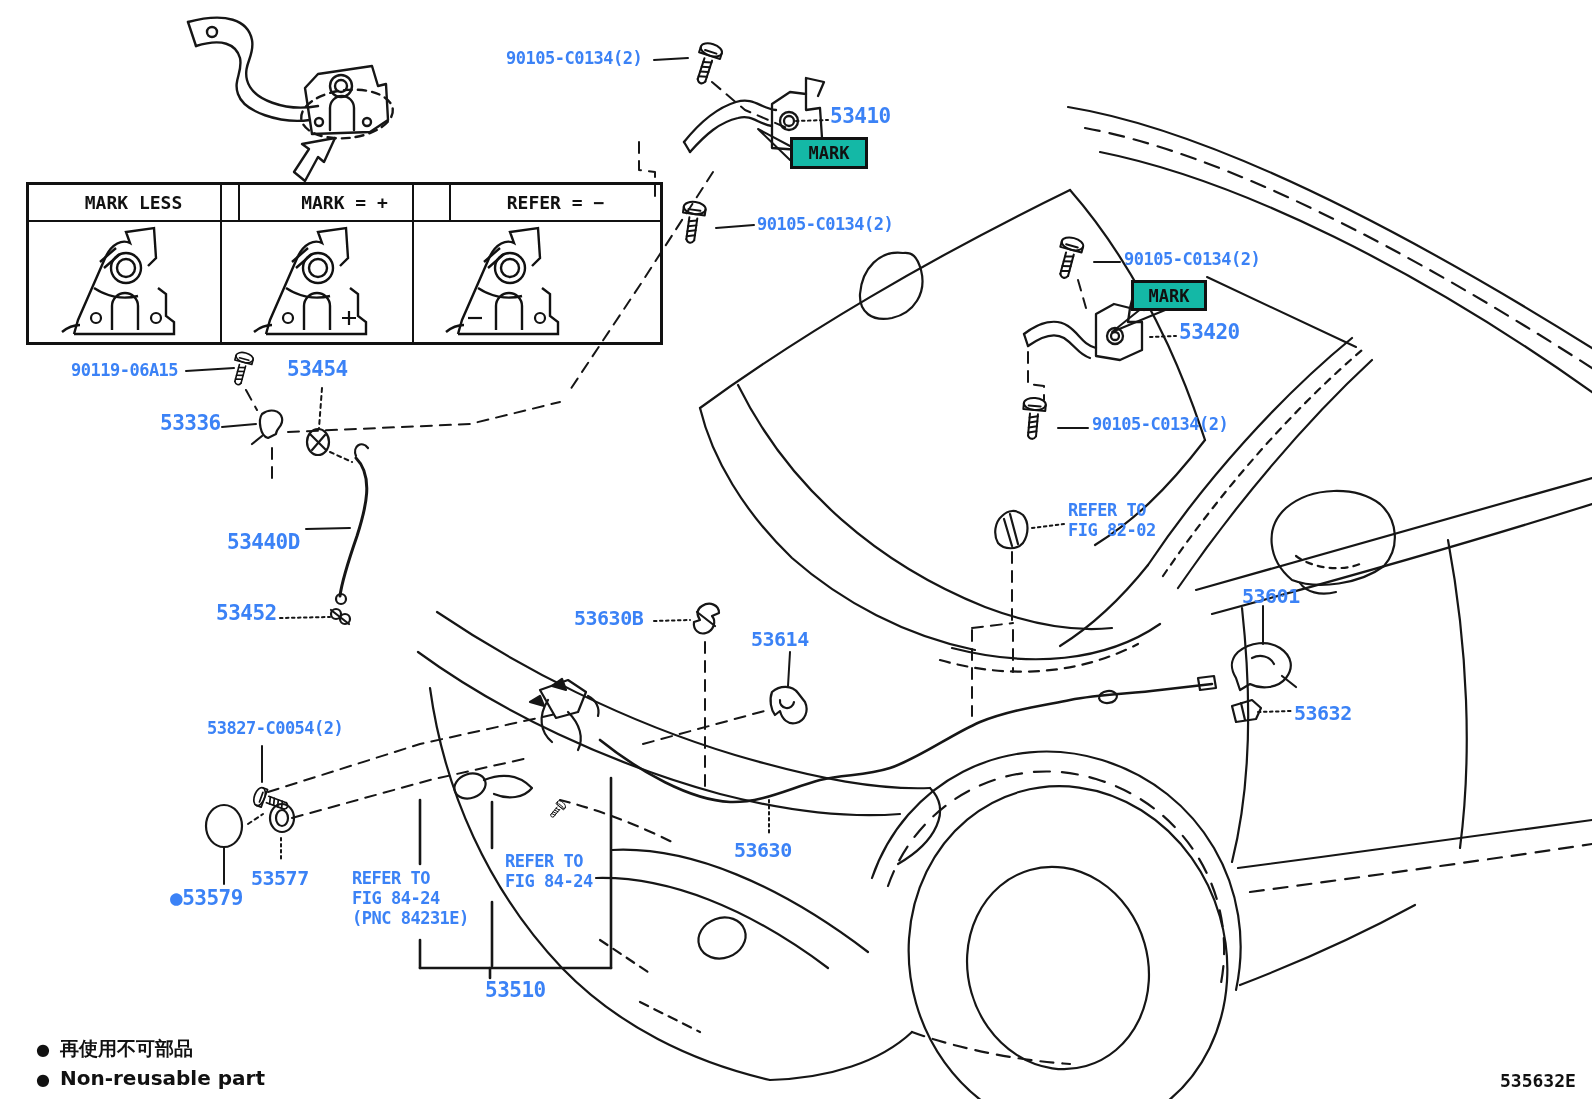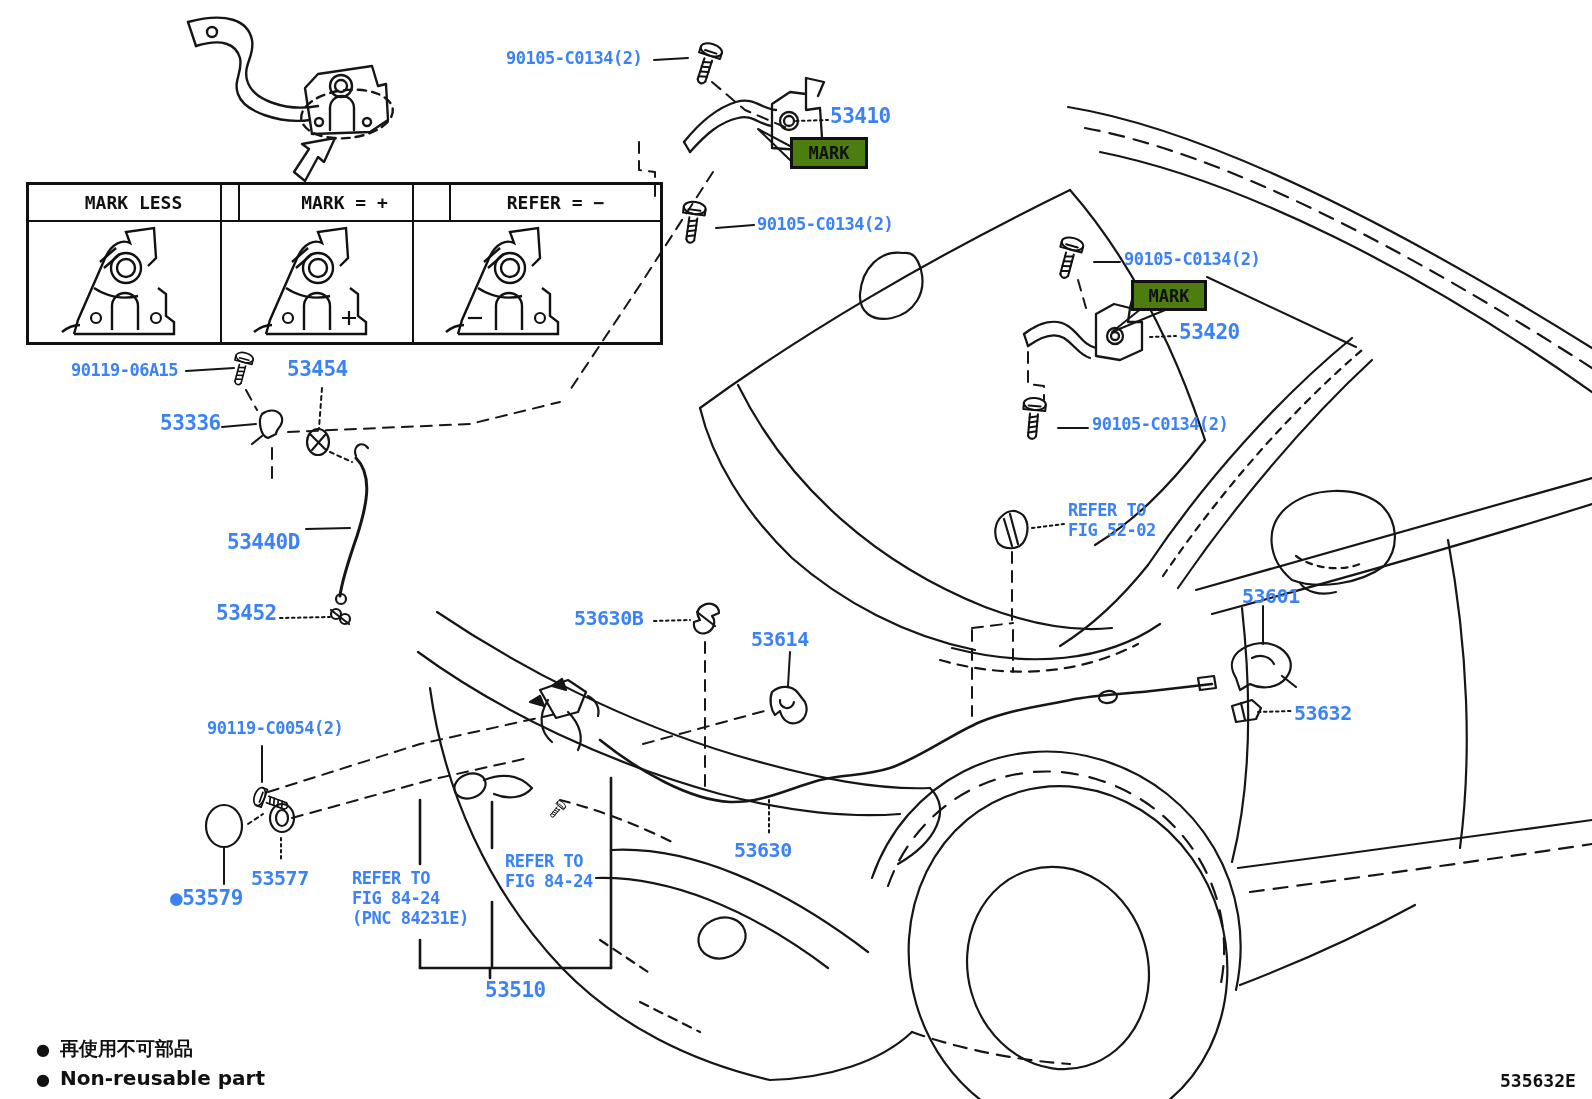--- a/index.html
+++ b/index.html
@@ -4,21 +4,21 @@
 <style>
   html,body{margin:0;padding:0;background:#fff;}
   .stage{position:relative;width:1592px;height:1099px;background:#ffffff;overflow:hidden;
          font-family:"DejaVu Sans Mono",monospace;color:#111;}
   svg.artwork{position:absolute;left:0;top:0;}
   .pn{position:absolute;font-weight:bold;font-size:17px;letter-spacing:-0.5px;white-space:pre;color:#3b82f6;}
   .pn-lg{font-size:21px;}
   .pn-md{font-size:20px;}
   .multiline{line-height:20px;}
   .markbox{position:absolute;border:3px solid #111;display:flex;align-items:center;justify-content:center;
-           font-weight:bold;font-size:17px;background:#4d7c0f;}
+           font-weight:bold;font-size:17px;background:#14b8a6;}
   .tbl{position:absolute;left:26px;top:182px;width:637px;height:163px;border:3px solid #111;box-sizing:border-box;}
   .tbl .hdr{position:absolute;left:0;top:0;width:100%;height:37px;border-bottom:2px solid #111;box-sizing:border-box;display:flex;}
   .tbl .hdr .cell{flex:1;display:flex;align-items:center;justify-content:center;font-weight:bold;font-size:18px;border-right:2px solid #111;box-sizing:border-box;}
   .tbl .hdr .cell:last-child{border-right:none;}
   .tbl .vline{position:absolute;top:0;bottom:0;width:2px;background:#111;}
   .legend{position:absolute;left:36px;font-weight:bold;font-family:"DejaVu Sans",sans-serif;margin-top:26px;}
   .legend .bullet{font-size:16px;margin-right:10px;}
   .code{position:absolute;font-weight:bold;font-size:18px;letter-spacing:0;}
 </style>
 </head>
@@ -316,26 +316,26 @@
 
   <div class="pn" style="left:71px;top:360px;">90119-06A15</div>
   <div class="pn pn-lg" style="left:287px;top:357px;">53454</div>
   <div class="pn pn-lg" style="left:160px;top:411px;">53336</div>
   <div class="pn pn-lg" style="left:227px;top:513px;margin-top:17px;">53440D</div>
   <div class="pn pn-lg" style="left:216px;top:601px;">53452</div>
 
   <div class="pn pn-md" style="left:574px;top:606px;">53630B</div>
   <div class="pn pn-md" style="left:751px;top:627px;">53614</div>
 
-  <div class="pn multiline" style="left:1068px;top:500px;"><span>REFER TO</span><br><span>FIG 52-02</span></div>
+  <div class="pn multiline" style="left:1068px;top:500px;"><span>REFER TO</span><br><span>FIG 82-02</span></div>
 
   <div class="pn pn-md" style="left:1242px;top:584px;">53601</div>
   <div class="pn pn-md" style="left:1294px;top:701px;text-align:center;">53632</div>
 
-  <div class="pn" style="left:207px;top:718px;">90119-C0054(2)</div>
+  <div class="pn" style="left:207px;top:718px;">53827-C0054(2)</div>
   <div class="pn pn-md" style="left:251px;top:866px;">53577</div>
   <div class="pn pn-lg" style="left:170px;top:886px;"><span>●</span><span>53579</span></div>
 
   <div class="pn multiline" style="left:352px;top:868px;"><span>REFER TO</span><br><span>FIG 84-24</span><br><span>(PNC 84231E)</span></div>
   <div class="pn multiline" style="left:505px;top:851px;"><span>REFER TO</span><br><span>FIG 84-24</span></div>
 
   <div class="pn pn-md" style="left:734px;top:838px;">53630</div>
   <div class="pn pn-lg" style="left:485px;top:978px;">53510</div>
 
   <div class="legend" style="top:1010px;font-size:19px;">

